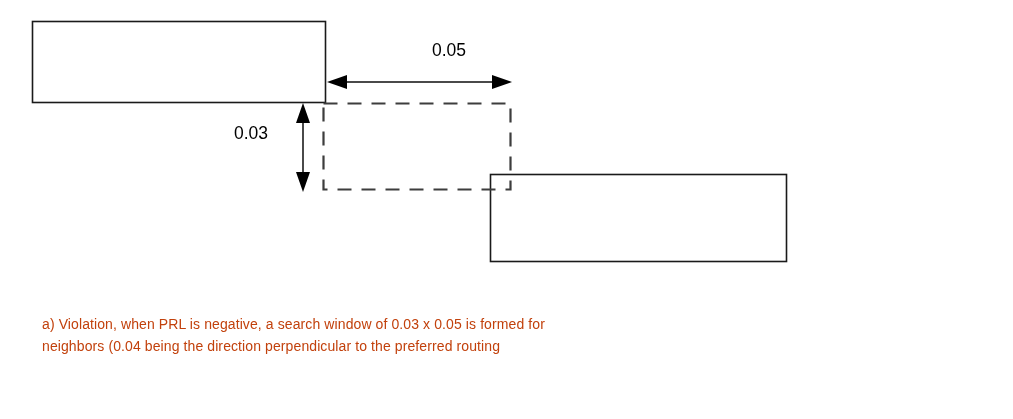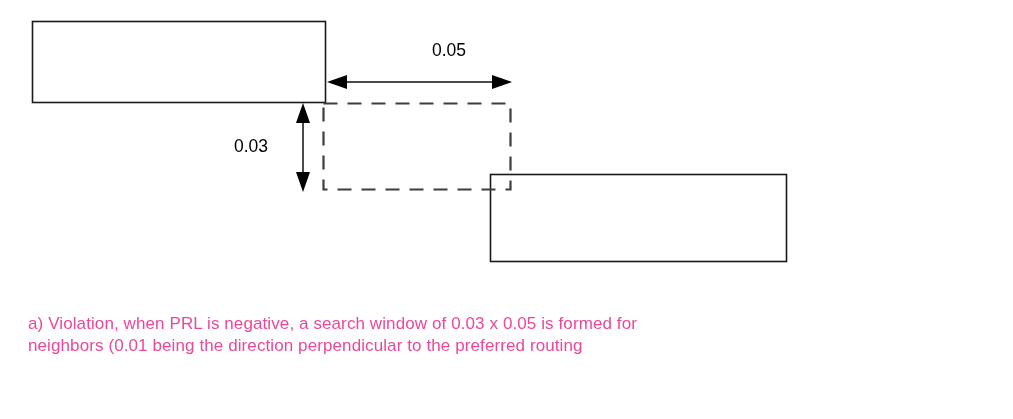--- a/index.html
+++ b/index.html
@@ -19,27 +19,27 @@
   #figure-canvas {
     position: absolute;
     left: 0;
     top: 0;
     width: 1013px;
     height: 419px;
   }
 
   .caption-block {
     position: absolute;
-    left: 28px;
+    left: 42px;
     top: 313px;
     width: 790px;
     font-family: "Liberation Sans", sans-serif;
-    font-size: 17px;
+    font-size: 14px;
     line-height: 22px;
-    color: #ec4899;
+    color: #c2410c;
     letter-spacing: 0.1px;
   }
   .caption-line {
     display: block;
     white-space: pre;
   }
 
   .dim-label {
     position: absolute;
     font-family: "Liberation Sans", sans-serif;
@@ -48,21 +48,21 @@
     color: #000000;
     white-space: pre;
   }
   #dim-label-horizontal {
     left: 388px;
     top: 42px;
     margin-left: 44px;
   }
   #dim-label-vertical {
     left: 234px;
-    top: 138px;
+    top: 125px;
   }
 </style>
 </head>
 <body>
 
 <svg id="figure-canvas" viewBox="0 0 1013 419" width="1013" height="419" xmlns="http://www.w3.org/2000/svg">
 
   <rect x="32.5" y="21.5" width="293" height="81" fill="#ffffff" stroke="#1a1a1a" stroke-width="1.6"></rect>
 
   <rect x="490.5" y="174.5" width="296" height="87" fill="#ffffff" stroke="#1a1a1a" stroke-width="1.6"></rect>
@@ -82,14 +82,14 @@
   </g>
 
 </svg>
 
 <span class="dim-label" id="dim-label-horizontal">0.05</span>
 
 <span class="dim-label" id="dim-label-vertical">0.03</span>
 
 <div class="caption-block">
   <span class="caption-line">a) Violation, when PRL is negative, a search window of 0.03 x 0.05 is formed for</span>
-  <span class="caption-line">neighbors (0.01 being the direction perpendicular to the preferred routing</span>
+  <span class="caption-line">neighbors (0.04 being the direction perpendicular to the preferred routing</span>
 </div>
 
 </body></html>

